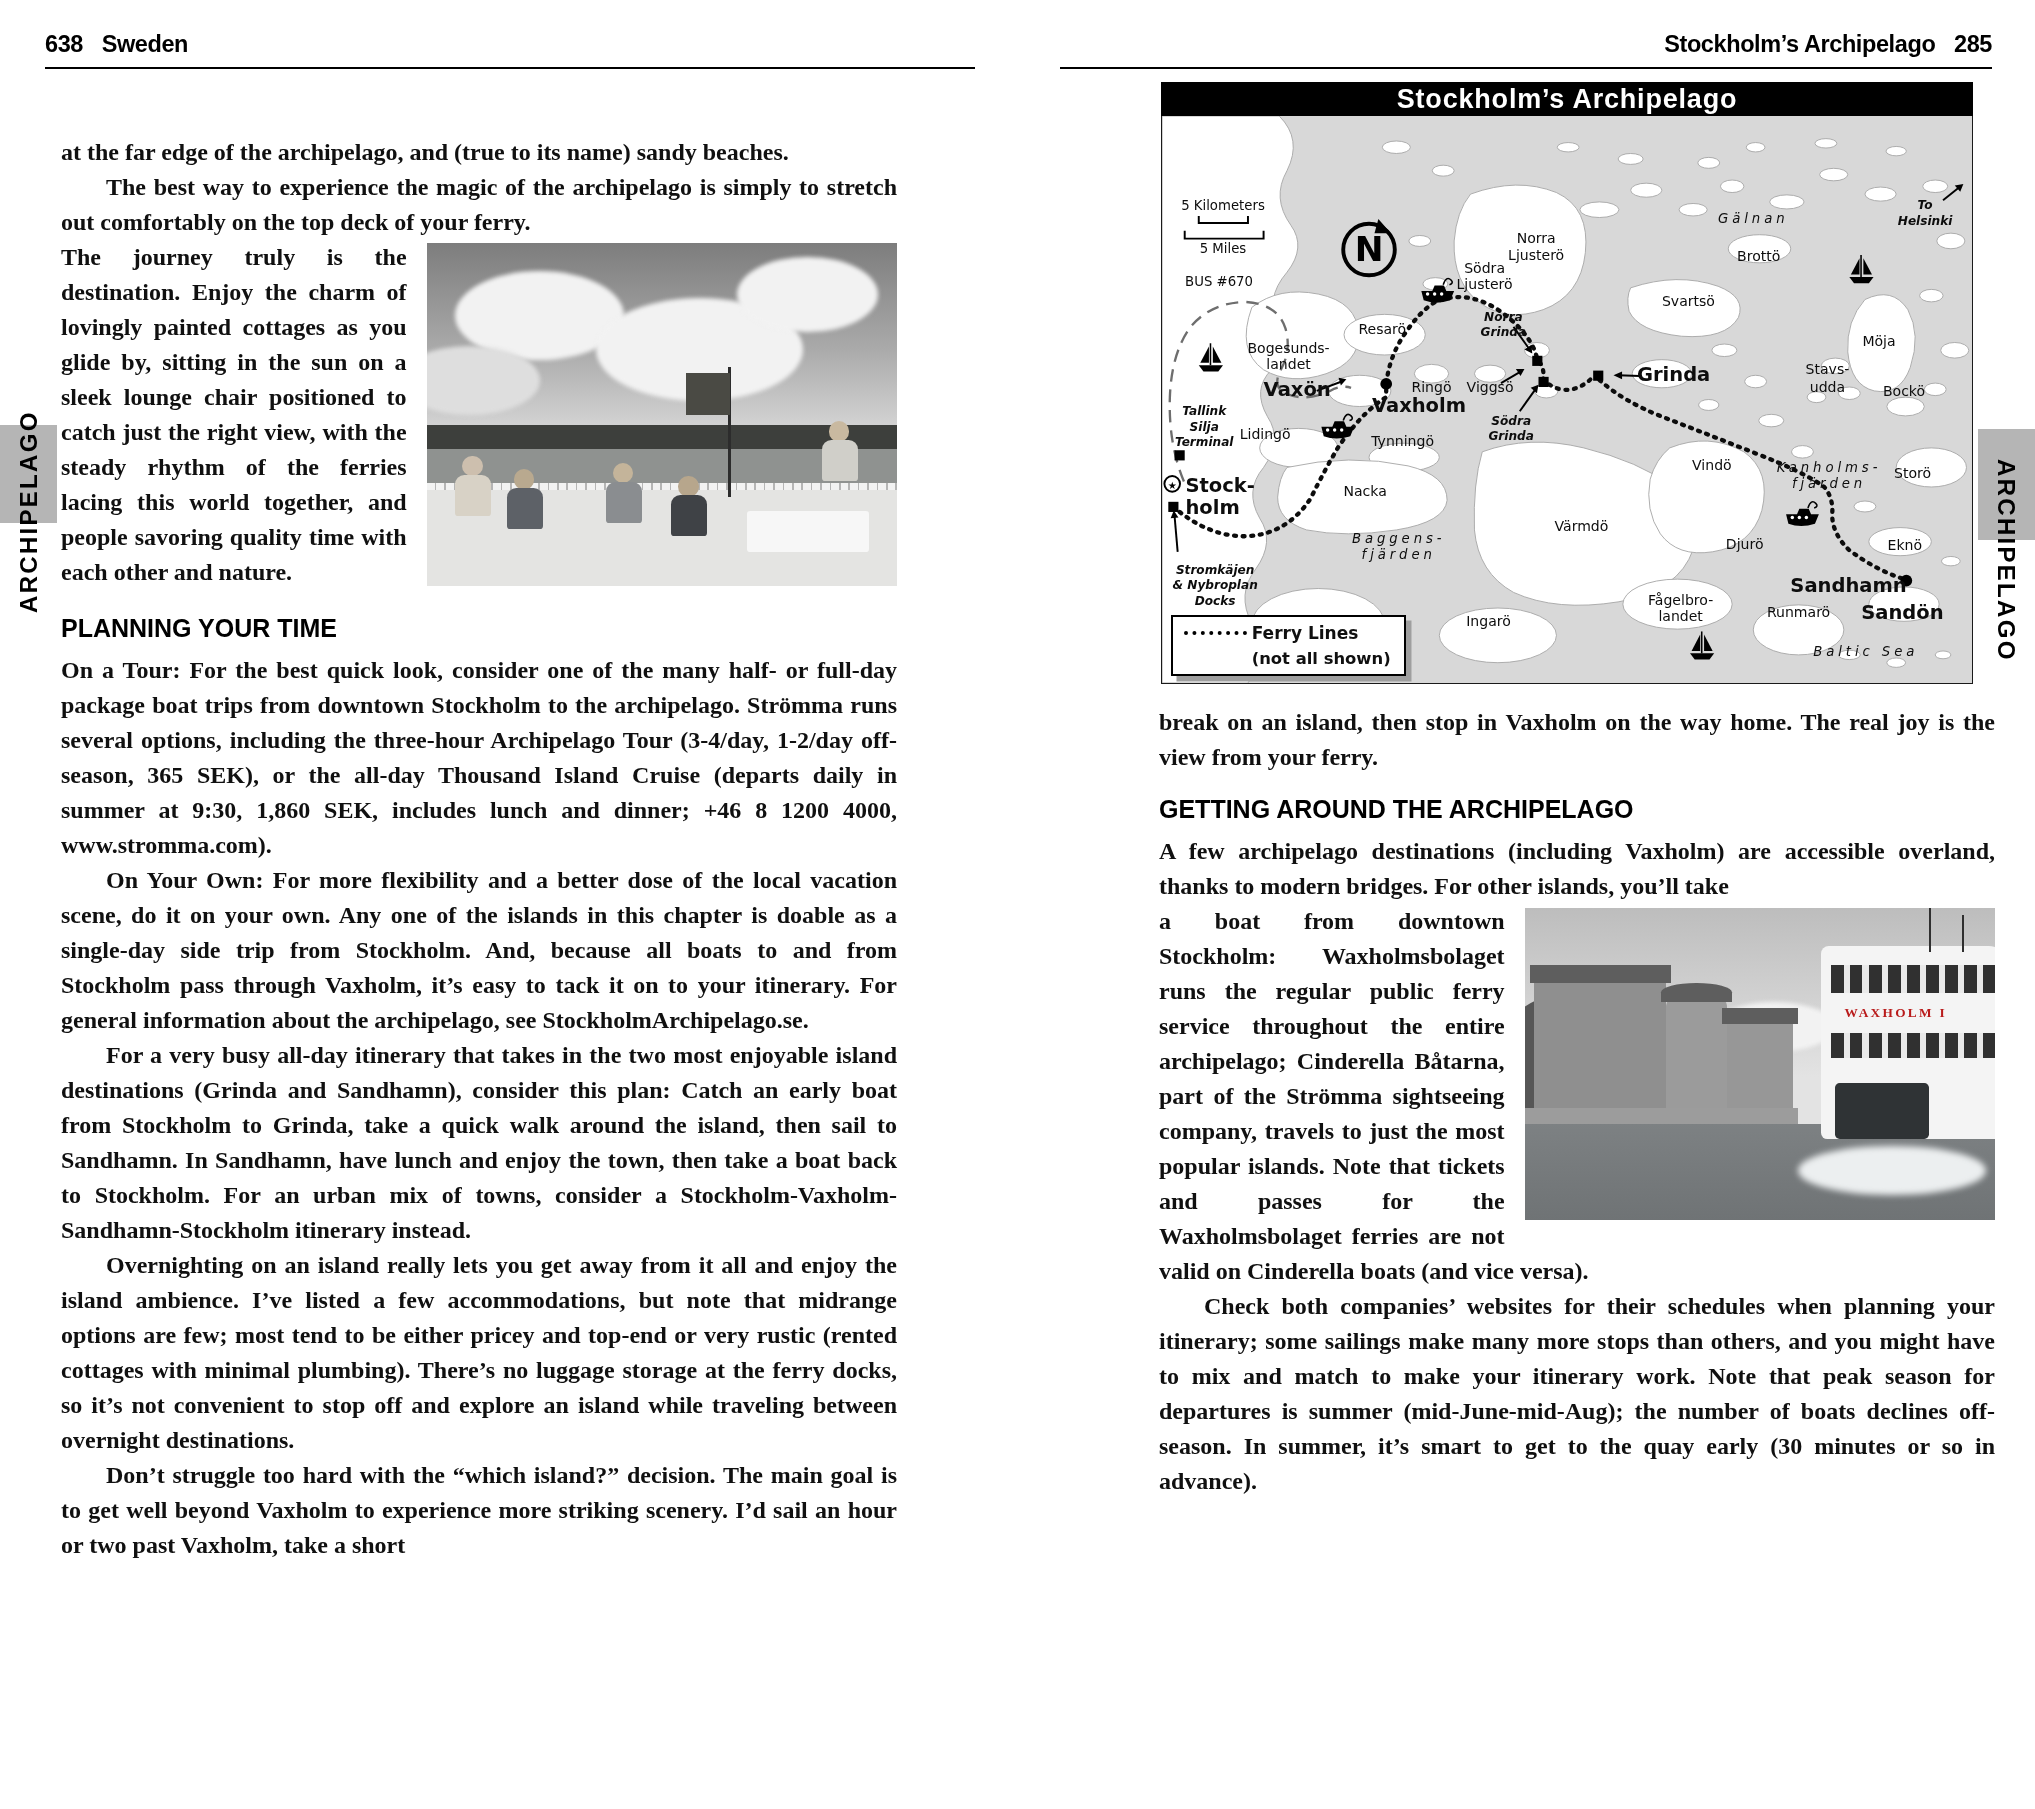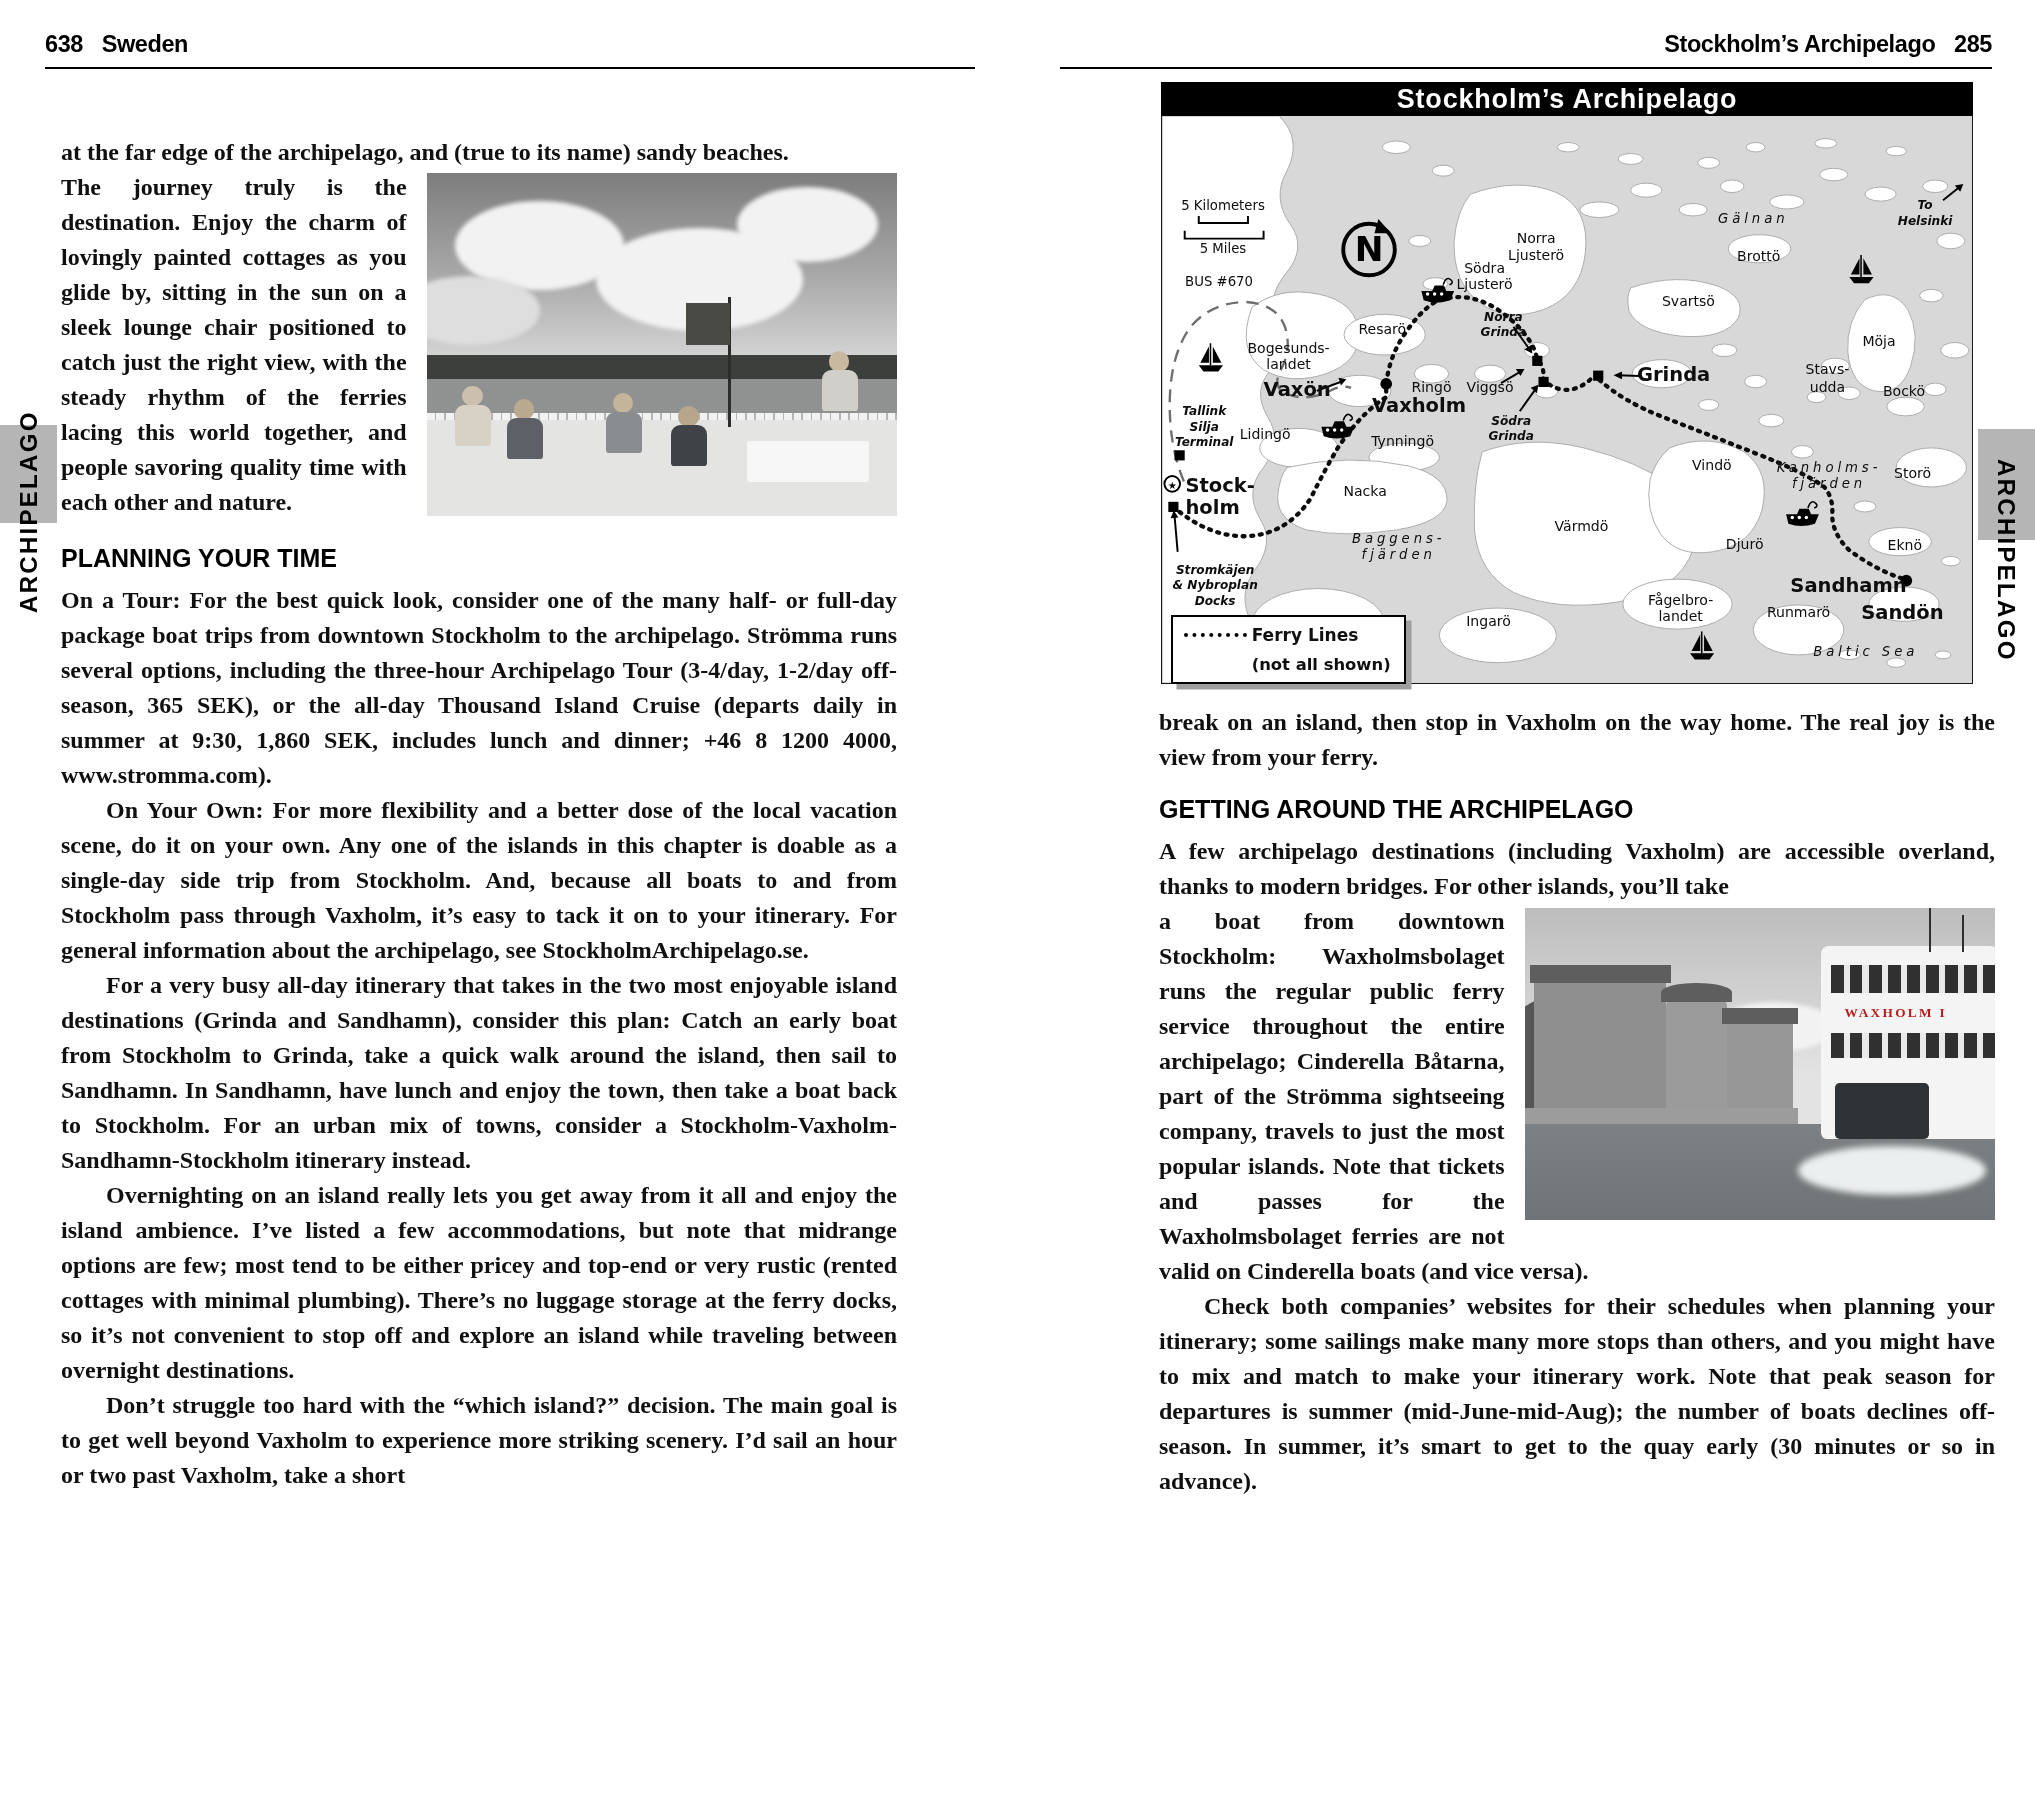--- a/index.html
+++ b/index.html
@@ -73,21 +73,21 @@
   #map-titlebar{height:34px;background:#000;color:#fff;display:flex;align-items:center;justify-content:center;
       font-family:"Liberation Sans",sans-serif;font-weight:700;font-size:27px;letter-spacing:0.8px;}
   #map-frame{position:relative;width:812px;height:568px;border:1.6px solid #1a1a1a;border-top:none;box-sizing:border-box;}
   #map-svg{display:block;width:100%;height:100%;background:#d8d8d8;}
   .ml{fill:#0d0d0d;font-family:"DejaVu Sans",sans-serif;}
   .ml.big{font-size:25px;font-weight:bold;}
   .ml.place{font-size:18px;}
   .ml.water{font-size:17px;font-style:italic;letter-spacing:5px;}
   .ml.note{font-size:15.5px;font-style:italic;font-weight:bold;}
   .ml.scale{font-size:17px;font-weight:500;}
-  #legend{position:absolute;left:9.4px;top:499px;width:235px;height:69px;background:#fff;border:2.3px solid #000;
+  #legend{position:absolute;left:9.4px;top:499px;width:235px;height:61px;background:#fff;border:2.3px solid #000;
       box-shadow:5.5px 5.5px 0 #9f9f9f;display:grid;grid-template-columns:72px 1fr;align-items:center;
       font-family:"DejaVu Sans",sans-serif;font-weight:bold;font-size:17px;box-sizing:border-box;padding:3.1px 6.3px;}
   #legend .dots{height:0;border-top:4.7px dotted #000;margin:0 4.7px;}
   #legend .l2{grid-column:2;font-size:16.4px;}
 </style>
 </head>
 <body>
 
 <div id="hdr-l" class="runhead">
   <span>638</span><span class="sep"></span>
@@ -98,20 +98,21 @@
   <span>285</span>
 </div>
 
 <div id="tabbox-l" class="tabbox"></div>
 <div id="tabtxt-l" class="tabtxt">ARCHIPELAGO</div>
 <div id="tabbox-r" class="tabbox"></div>
 <div id="tabtxt-r" class="tabtxt">ARCHIPELAGO</div>
 
 <div id="left-body" class="col">
   <p>at the far edge of the archipelago, and (true to its name) sandy beaches.</p>
+  <p class="ind">The best way to experience the magic of the archipelago is simply to stretch out comfortably on the top deck of your ferry.</p>
   <div class="wrapsec">
     <div class="photo ph-l">
       <div class="abs sky1"></div>
       <div class="abs cloud" style="left:6%;top:8%;width:36%;height:26%;"></div>
       <div class="abs cloud" style="left:36%;top:16%;width:44%;height:30%;"></div>
       <div class="abs cloud" style="left:66%;top:4%;width:30%;height:22%;"></div>
       <div class="abs cloud" style="left:-6%;top:30%;width:30%;height:20%;background:#dedede;"></div>
       <div class="abs forest1"></div>
       <div class="abs water1"></div>
       <div class="abs rail1"></div>

